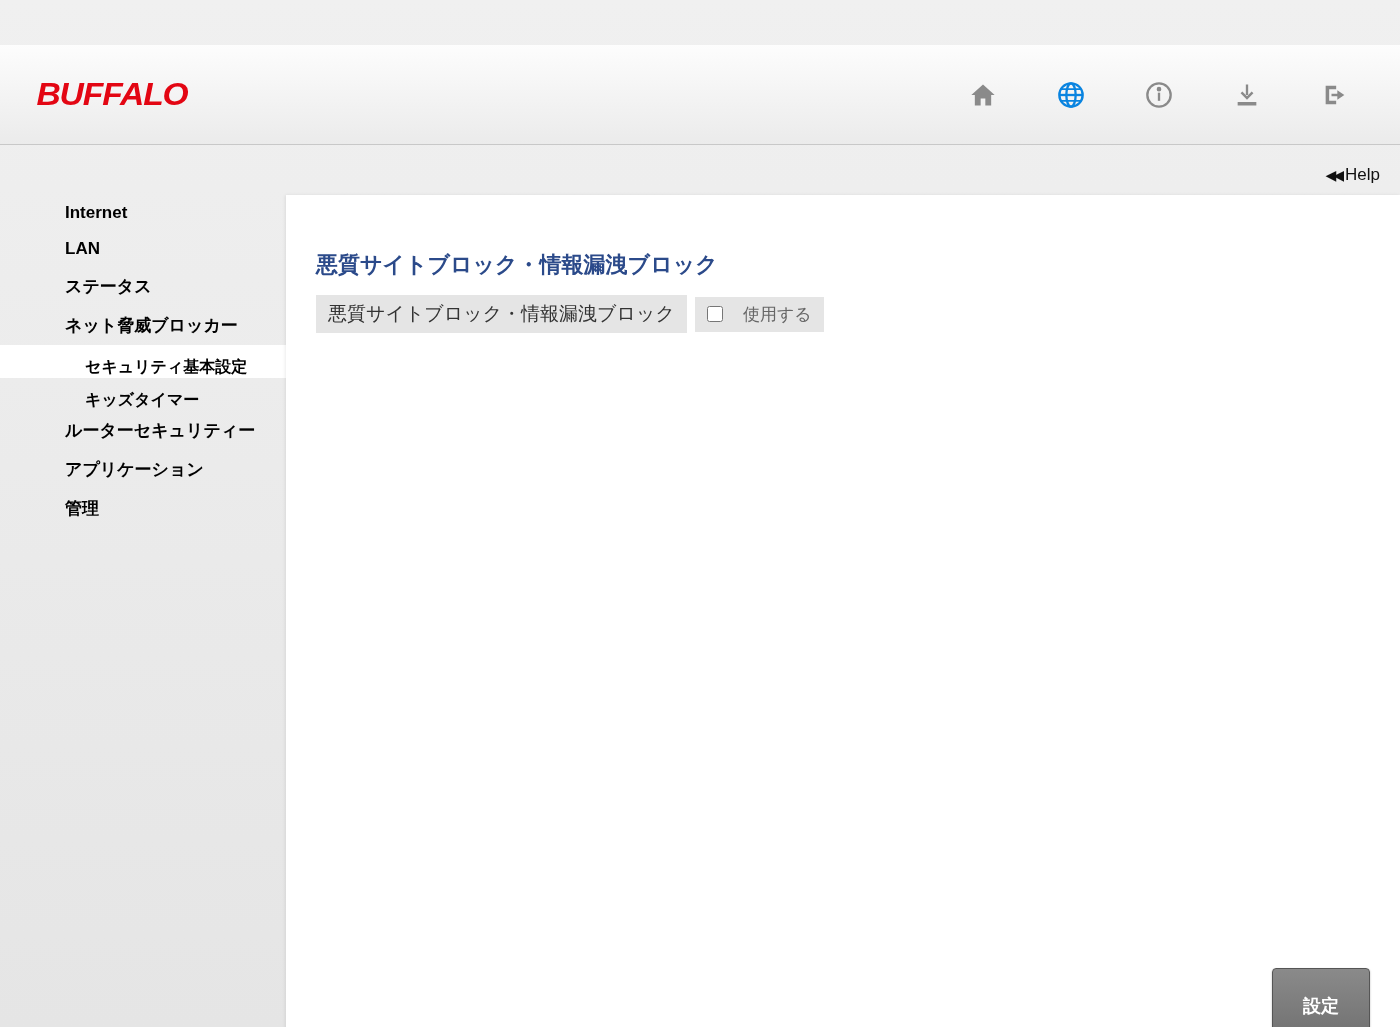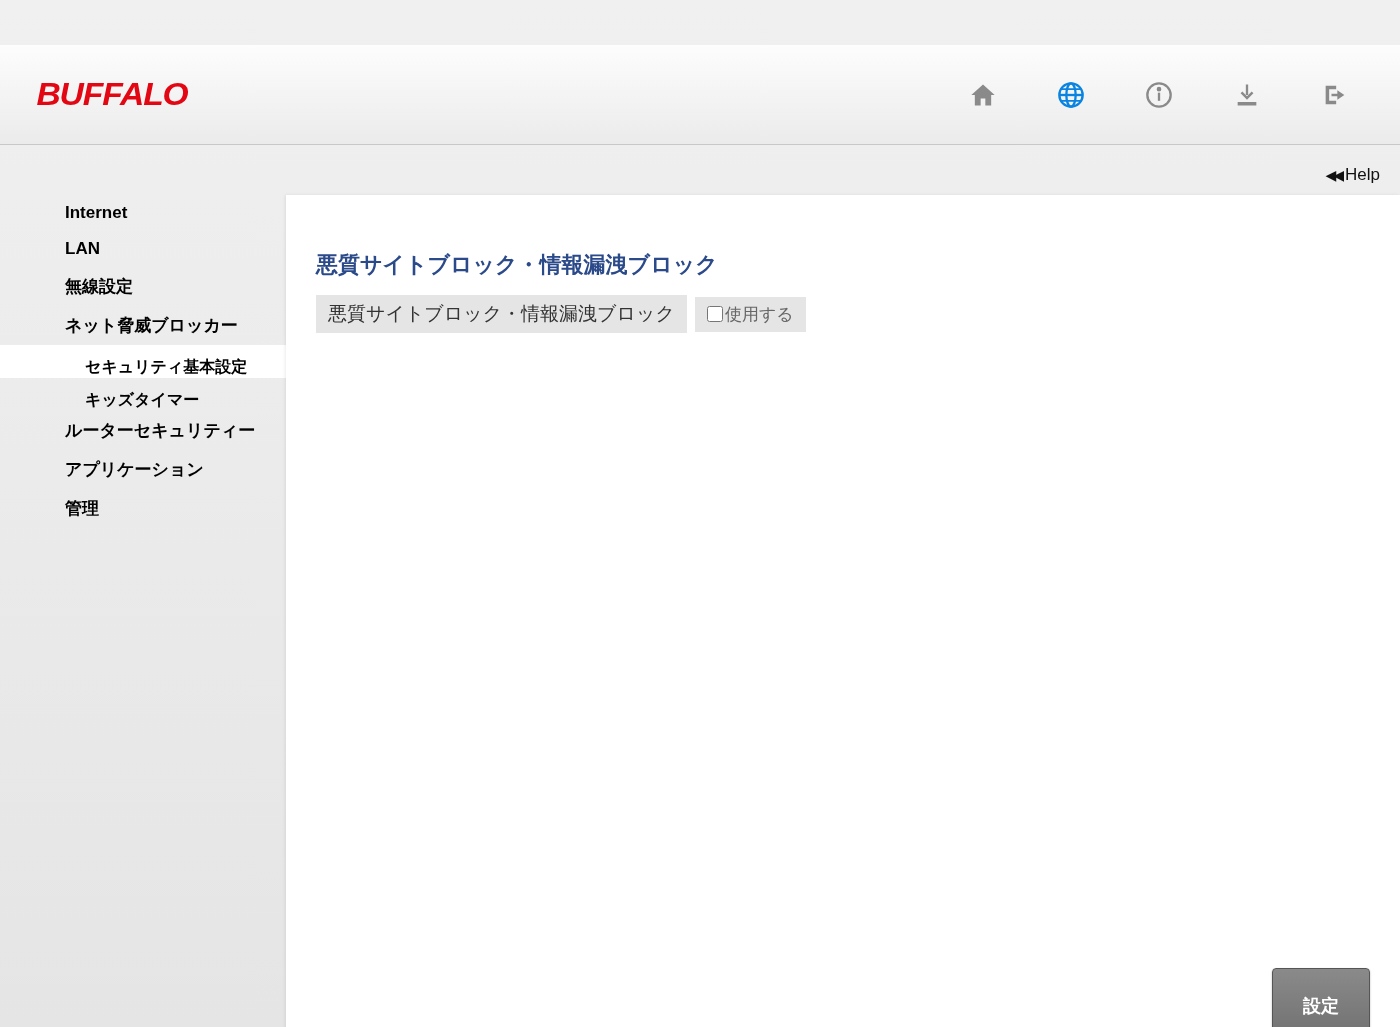--- a/index.html
+++ b/index.html
@@ -113,21 +113,21 @@
       font-size: 19px;
       color: #333;
     }
     .setting-value {
       background: #e5e5e5;
       padding: 6px 12px;
       font-size: 17px;
       color: #666;
       display: flex;
       align-items: center;
-      gap: 2px;
+      gap: 20px;
     }
     .setting-value input[type="checkbox"] {
       width: 16px;
       height: 16px;
       cursor: pointer;
     }
     .footer-button {
       position: absolute;
       bottom: 18px;
       right: 30px;
@@ -185,21 +185,21 @@
 
 <div class="help-bar">
   <span class="triangles">◀◀</span>
   <span>Help</span>
 </div>
 
 <div class="container">
   <div class="sidebar">
     <div class="sidebar-item">Internet</div>
     <div class="sidebar-item">LAN</div>
-    <div class="sidebar-item">無線設定</div>
+    <div class="sidebar-item">ステータス</div>
     <div class="sidebar-item">ネット脅威ブロッカー</div>
     <div class="sidebar-subitem active">セキュリティ基本設定</div>
     <div class="sidebar-subitem">キッズタイマー</div>
     <div class="sidebar-item">ルーターセキュリティー</div>
     <div class="sidebar-item">アプリケーション</div>
     <div class="sidebar-item">管理</div>
   </div>
 
   <div class="content">
     <div class="section-title">悪質サイトブロック・情報漏洩ブロック</div>

